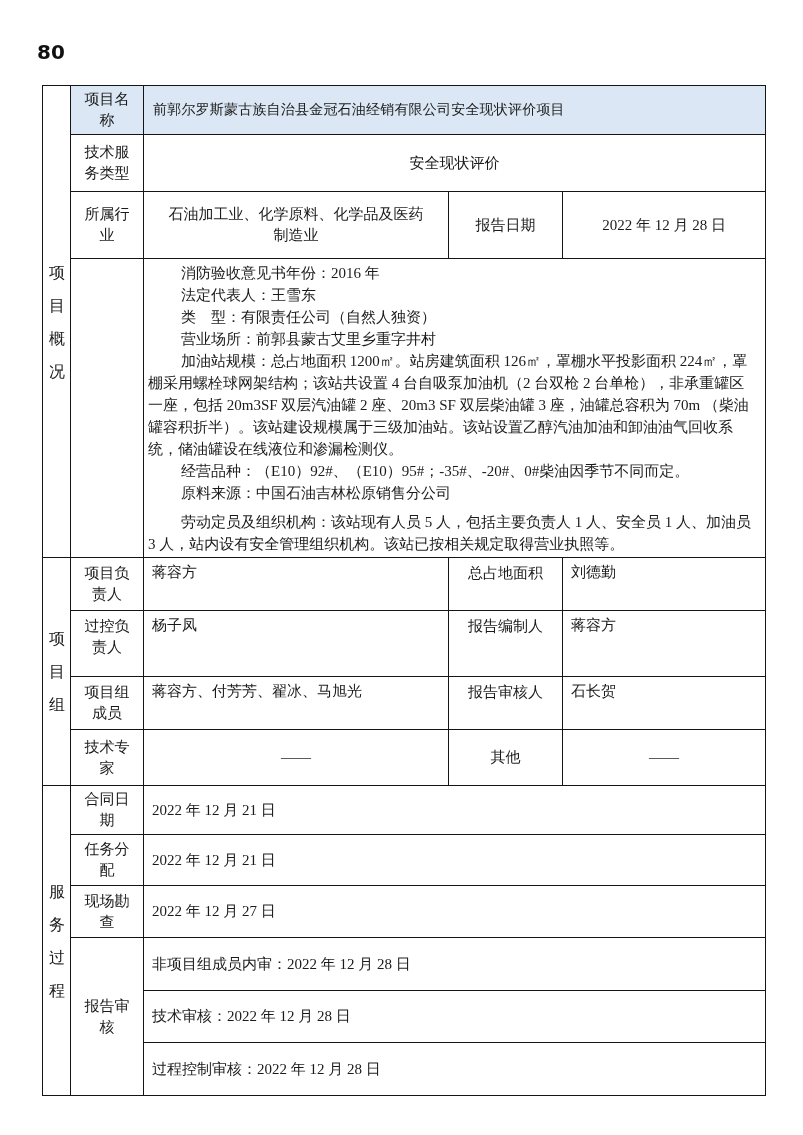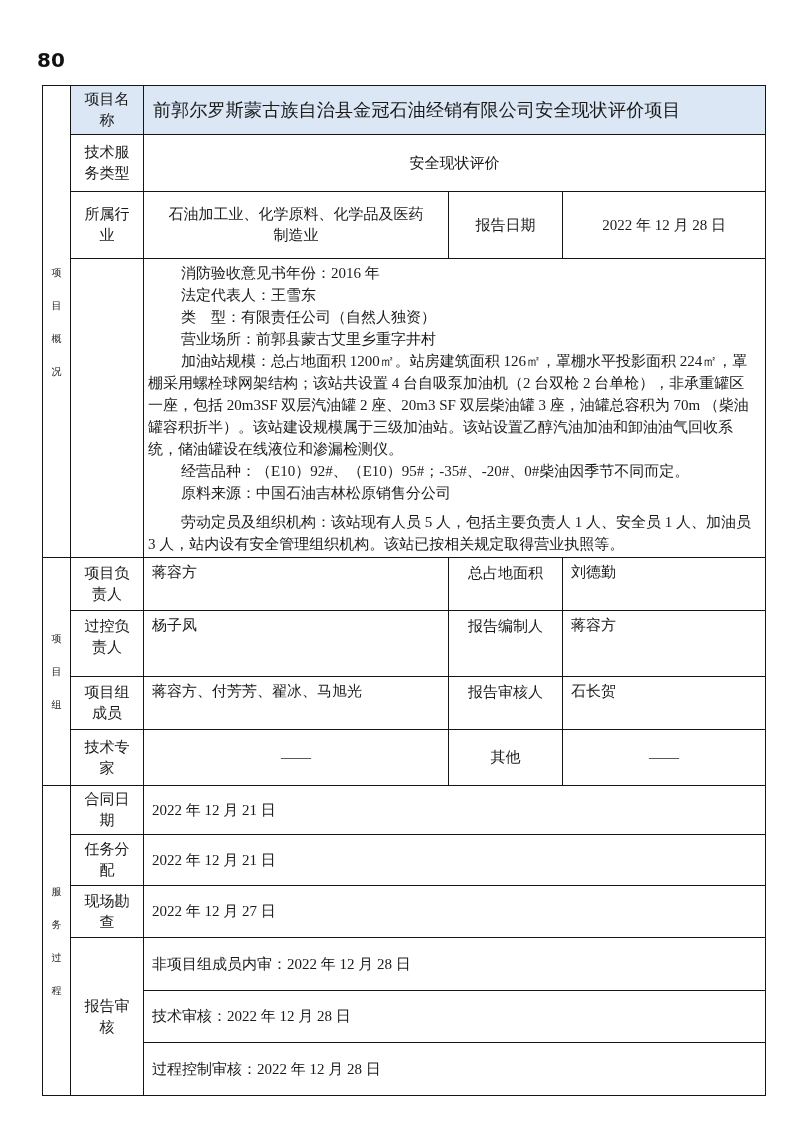--- a/index.html
+++ b/index.html
@@ -1,33 +1,33 @@
 <!DOCTYPE html>
 <html><head>
 <meta charset="utf-8">
 <style>
   html,body{margin:0;padding:0;background:#fff;}
   .page{position:relative;width:803px;height:1135px;background:#ffffff;overflow:hidden;
         font-family:"Liberation Serif","DejaVu Serif",serif;color:#1a1a1a;}
-  .page-num{position:absolute;left:37px;top:48px;font-family:"DejaVu Sans","Liberation Sans",sans-serif;
+  .page-num{position:absolute;left:37px;top:40px;font-family:"DejaVu Sans","Liberation Sans",sans-serif;
         font-weight:bold;font-size:20px;color:#111;}
   table.doc{position:absolute;left:42px;top:85px;border-collapse:collapse;table-layout:fixed;
         width:723px;font-size:15px;}
   table.doc td{border:1.5px solid #151515;overflow:hidden;}
   
   .vcell{vertical-align:middle;background:#fff;}
-  .vtext{width:17px;margin:0 auto;text-align:center;word-break:break-all;line-height:33px;font-size:10px;}
+  .vtext{width:17px;margin:0 auto;text-align:right;word-break:break-all;line-height:33px;font-size:16px;}
   .lab{text-align:center;vertical-align:middle;line-height:21px;padding:3px 9px;}
   .lab1{text-align:center;vertical-align:middle;line-height:21px;padding:3px 6px;}
   .val{text-align:left;vertical-align:middle;padding:3px 8px;}
   .center{text-align:center;vertical-align:middle;line-height:21px;padding:12px 20px;}
   .top{vertical-align:top;padding-top:5px;}
   .mid{vertical-align:middle;}
   .blue{background:#dbe7f4;}
-  .title{text-align:left;vertical-align:middle;padding:2px 4px 2px 9px;letter-spacing:.2px;font-size:18px;}
+  .title{text-align:left;vertical-align:middle;padding:2px 4px 2px 9px;letter-spacing:.2px;font-size:14px;}
   .overview{vertical-align:top;text-align:left;padding:3px 8px 2px 4px;line-height:22px;}
   .overview p{margin:0;text-indent:2.2em;}
   .overview p.gap{margin-top:7px;}
   .dash{letter-spacing:0;}
   
   tr.r1{height:48px;} tr.r2{height:57px;} tr.r3{height:48px;} tr.r4{height:290px;margin-left:14px;}
   tr.r5{height:53px;} tr.r6{height:66px;margin-top:15px;} tr.r7{height:53px;} tr.r8{height:56px;}
   tr.r9{height:47px;} tr.r10{height:51px;padding-left:42px;} tr.r11{height:52px;}
   tr.r12{height:53px;} tr.r13{height:52px;} tr.r14{height:53px;}
 </style>

